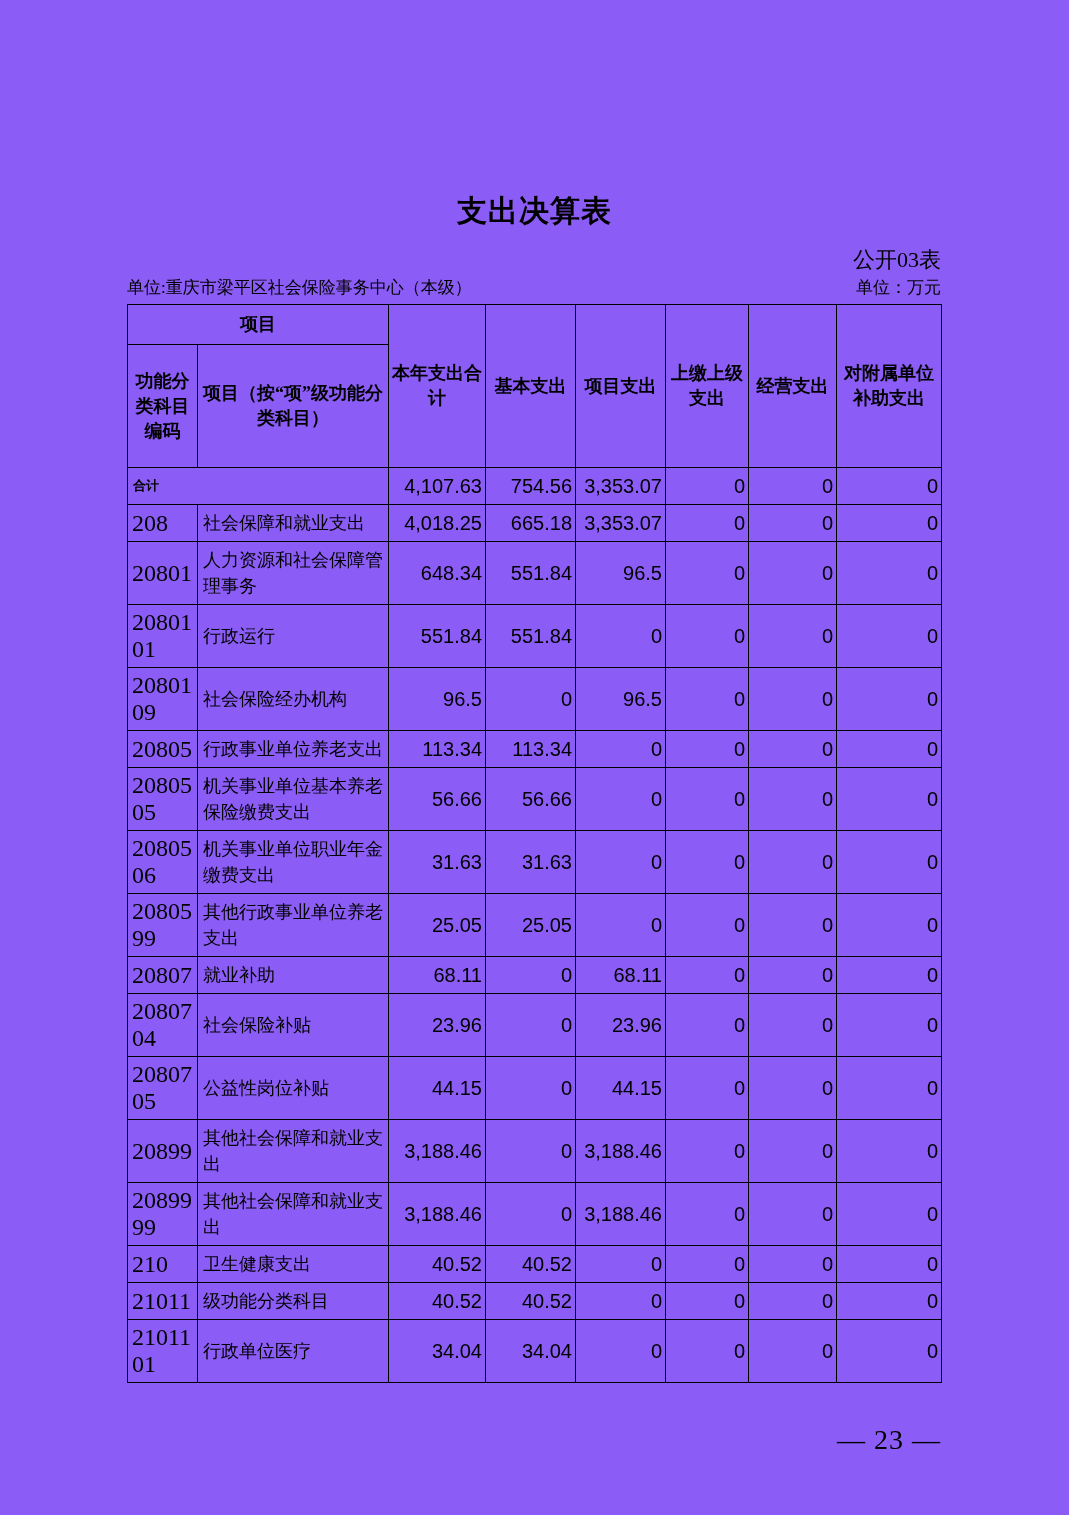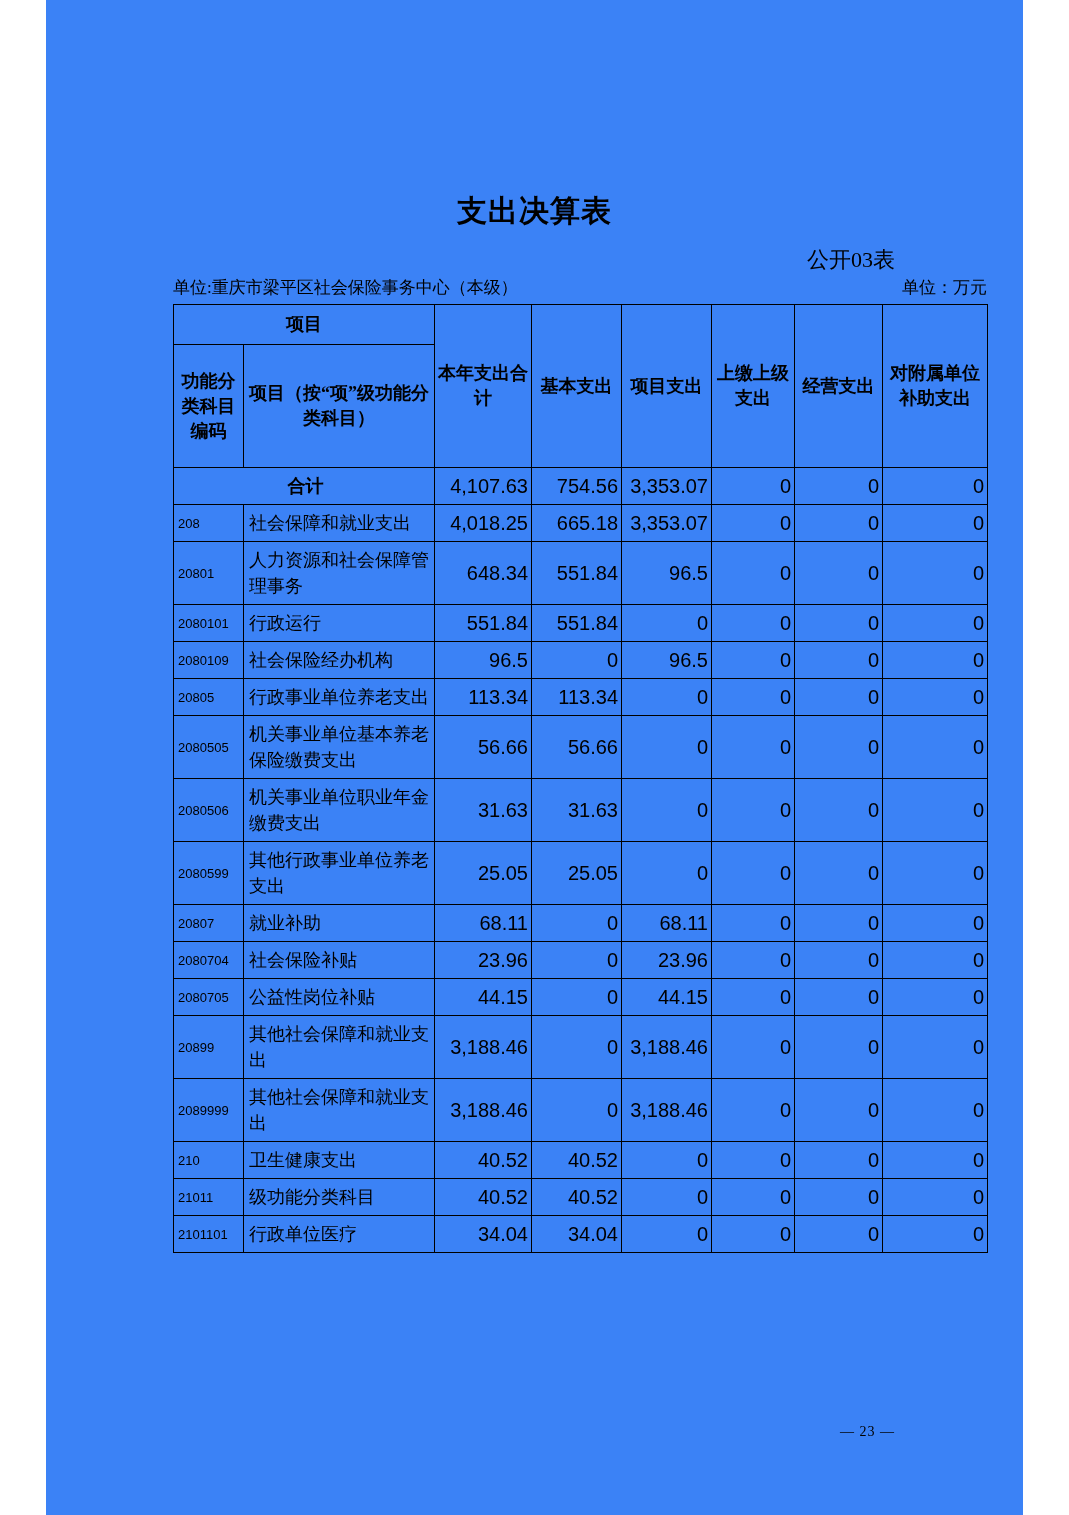--- a/index.html
+++ b/index.html
@@ -2,24 +2,24 @@
 <html><head>
 <meta charset="utf-8">
 <style>
   html, body {
     margin: 0;
     padding: 0;
     background: #ffffff;
   }
   .page {
     position: relative;
-    width: 977px;
+    width: 1069px;
     height: 1515px;
     margin: 0 auto;
-    background: #3b82f6;
+    background: #8b5cf6;
     color: #000;
     font-family: "Liberation Serif", "DejaVu Serif", serif;
     overflow: hidden;
   }
   .doc-title {
     position: absolute;
     top: 191px;
     left: 0;
     width: 100%;
     text-align: center;
@@ -63,22 +63,22 @@
     padding: 2px 1px;
     word-break: break-all;
   }
   tr.header-group-row { height: 40px; }
   tr.header-cols-row  { height: 123px; }
   .fin-table td {
     line-height: 26px;
     padding: 5px 3px;
   }
   td.code {
-    font-family: Liberation Sans, sans-serif;
-    font-size: 13px;
+    font-family: Liberation Serif, serif;
+    font-size: 24px;
     line-height: 27px;
     text-align: left;
     word-break: break-all;
     padding: 4px 1px 4px 4px;
     margin-top: 8px;
   }
   td.name {
     font-size: 18px;
     text-align: left;
     padding-left: 5px;
@@ -86,29 +86,28 @@
     word-break: break-all;
   }
   td.num {
     font-family: "Liberation Sans", "DejaVu Sans", sans-serif;
     font-size: 20px;
     text-align: right;
     padding-right: 3px;
     white-space: nowrap;
   }
   td.total-label {
-    text-align: center;
     font-weight: bold;
-    font-size: 18px;
+    font-size: 13px;
   }
   .page-number {
     position: absolute;
     top: 1424px;
     right: 128px;
-    font-size: 14px;
+    font-size: 28px;
     letter-spacing: 1px;
   }
 </style>
 </head>
 <body>
 
 <div class="page">
 
   <div class="doc-title">支出决算表</div>
 

